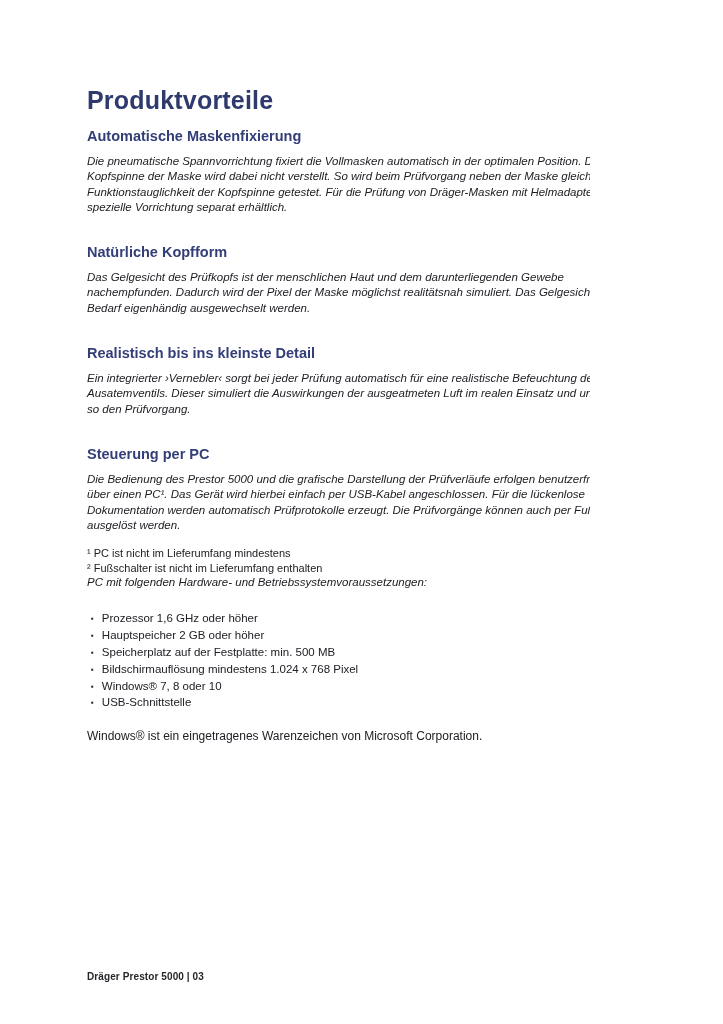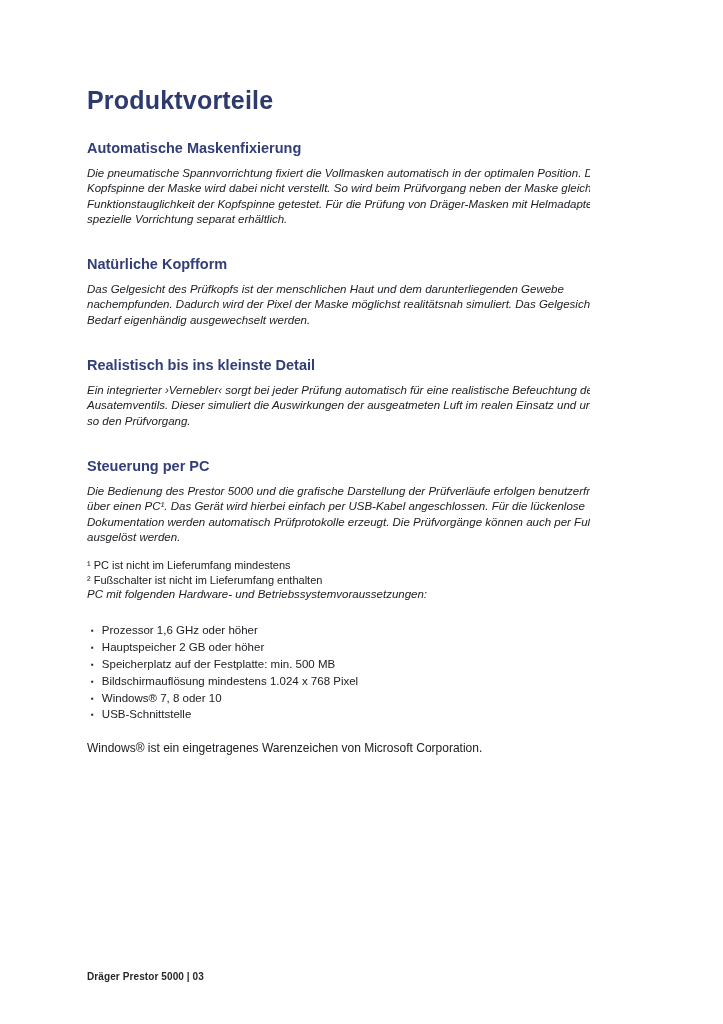--- a/index.html
+++ b/index.html
@@ -26,21 +26,21 @@
     color: #2e3a6d;
   }
   section.doc-section { margin: 0; }
   h2.section-heading {
     margin: 29px 0 9px 0;
     font-size: 14.5px;
     line-height: 17px;
     font-weight: 700;
     color: #333e78;
   }
-  section.doc-section:first-of-type h2.section-heading { margin-top: 26px; }
+  section.doc-section:first-of-type h2.section-heading { margin-top: 14px; }
   p.body-text {
     margin: 0;
     width: 556px;
     font-size: 11.5px;
     line-height: 15.3px;
     color: #202126;
     font-style: italic;
   }
   .footnotes { margin-top: 13px; }
   p.footnote {

